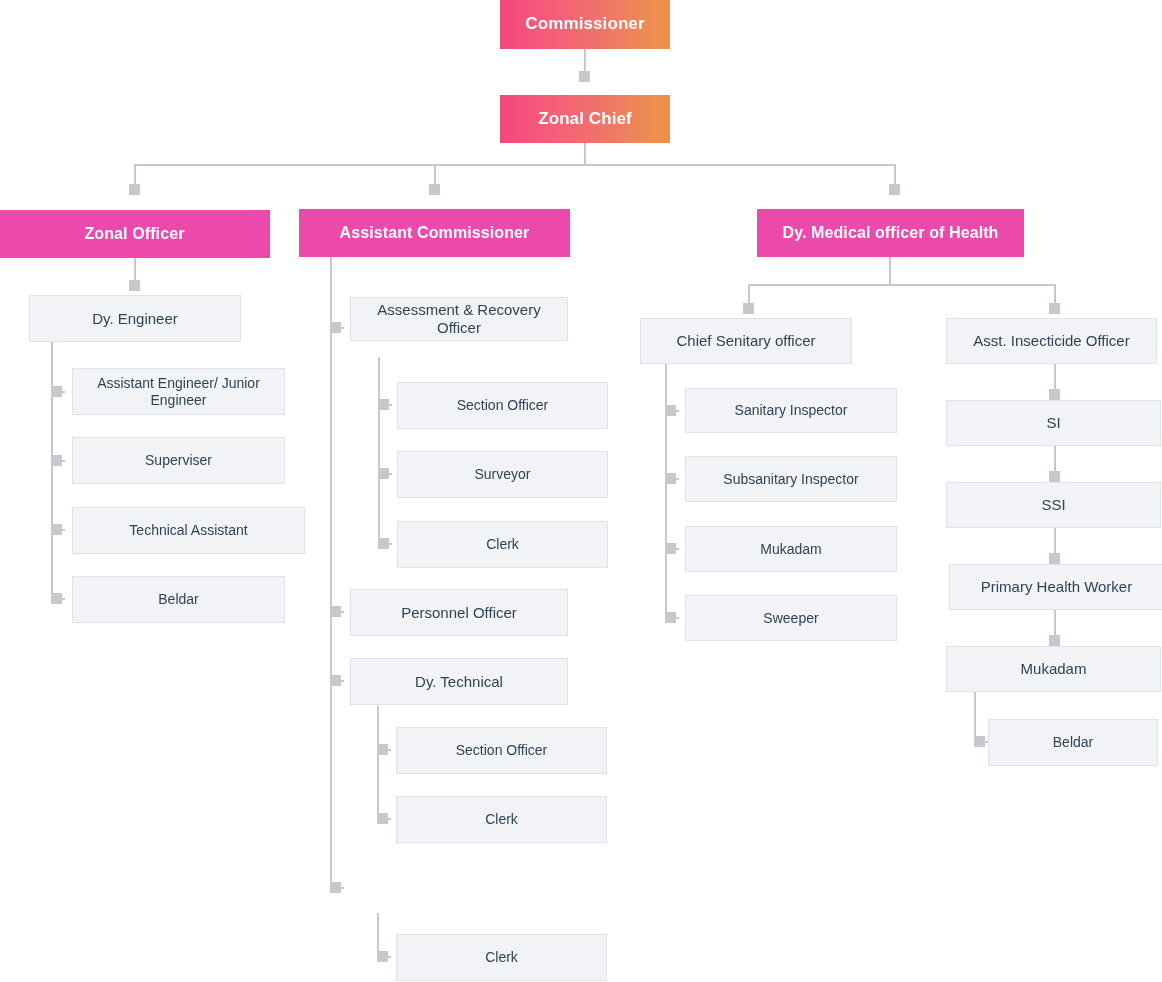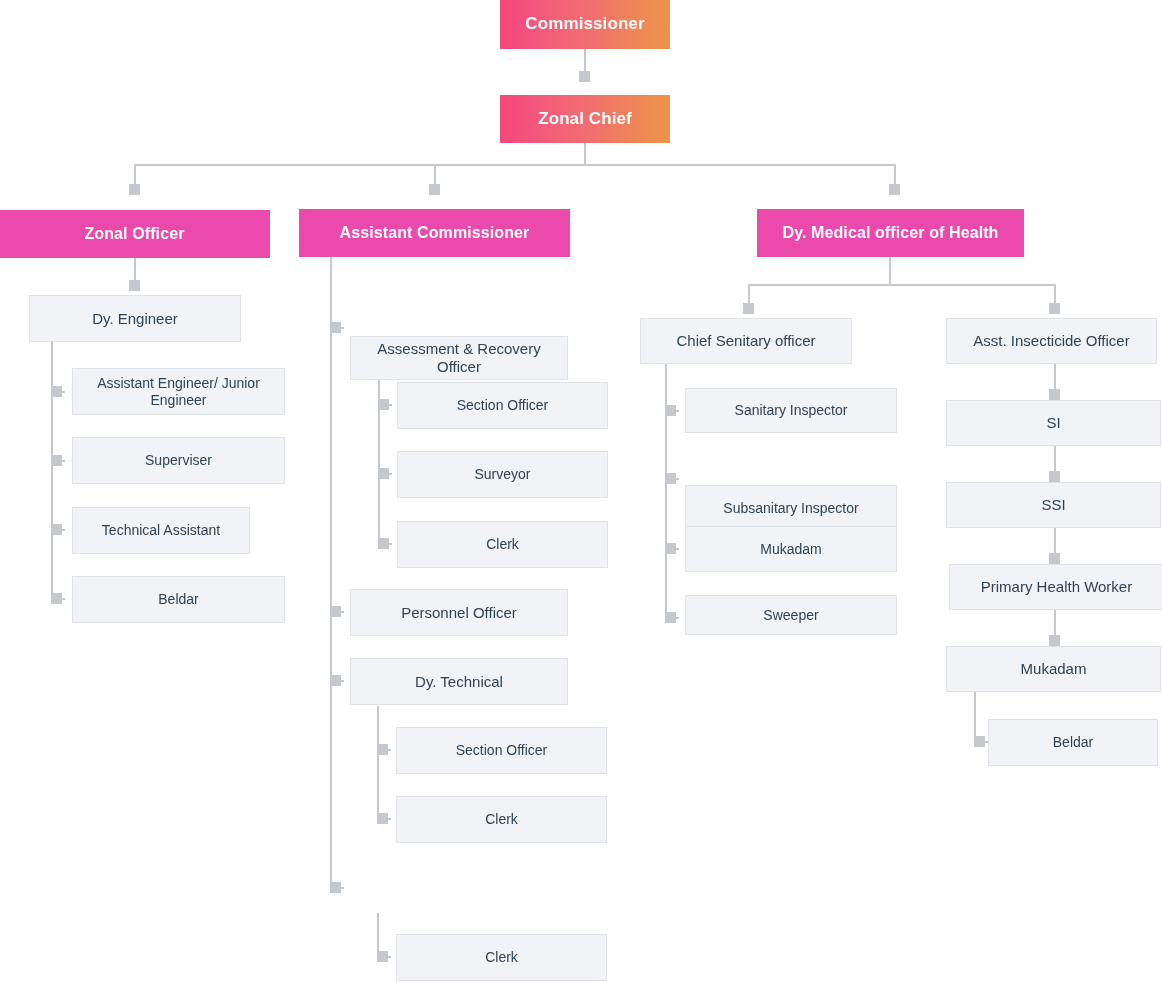--- a/index.html
+++ b/index.html
@@ -193,28 +193,28 @@
 
   <div class="node plain small" style="left:72px; top:368px; width:213px; height:47px;">
     <span class="label">Assistant Engineer/ Junior Engineer</span>
   </div>
   <div class="node plain" style="left:29px; top:295px; width:212px; height:47px;">
     <span class="label">Dy. Engineer</span>
   </div>
   <div class="node plain small" style="left:72px; top:437px; width:213px; height:47px;">
     <span class="label">Superviser</span>
   </div>
-  <div class="node plain small" style="left:72px; top:507px; width:178px; height:47px;justify-content:flex-end;">
+  <div class="node plain small" style="left:72px; top:507px; width:233px; height:47px;justify-content:flex-end;">
     <span class="label">Technical Assistant</span>
   </div>
   <div class="node plain small" style="left:72px; top:576px; width:213px; height:47px;">
     <span class="label">Beldar</span>
   </div>
 
-  <div class="node plain" style="left:350px; top:297px; width:218px; height:44px;margin-top:39px;">
+  <div class="node plain" style="left:350px; top:297px; width:218px; height:44px;">
     <span class="label">Assessment &amp; Recovery Officer</span>
   </div>
   <div class="node plain small" style="left:397px; top:382px; width:211px; height:47px;">
     <span class="label">Section Officer</span>
   </div>
   <div class="node plain small" style="left:397px; top:451px; width:211px; height:47px;">
     <span class="label">Surveyor</span>
   </div>
   <div class="node plain small" style="left:397px; top:521px; width:211px; height:47px;">
     <span class="label">Clerk</span>
@@ -234,27 +234,27 @@
   <div class="node plain small" style="left:396px; top:934px; width:211px; height:47px;">
     <span class="label">Clerk</span>
   </div>
 
   <div class="node plain small" style="left:685px; top:388px; width:212px; height:45px;">
     <span class="label">Sanitary Inspector</span>
   </div>
   <div class="node plain" style="left:640px; top:318px; width:212px; height:46px;">
     <span class="label">Chief Senitary officer</span>
   </div>
-  <div class="node plain small" style="left:685px; top:456px; width:212px; height:46px;margin-top:29px;">
+  <div class="node plain small" style="left:685px; top:456px; width:212px; height:46px;">
     <span class="label">Subsanitary Inspector</span>
   </div>
   <div class="node plain small" style="left:685px; top:526px; width:212px; height:46px;">
     <span class="label">Mukadam</span>
   </div>
-  <div class="node plain small" style="left:685px; top:595px; width:212px; height:40px;">
+  <div class="node plain small" style="left:685px; top:595px; width:212px; height:46px;">
     <span class="label">Sweeper</span>
   </div>
 
   <div class="node plain" style="left:946px; top:318px; width:211px; height:46px;align-items:center;">
     <span class="label">Asst. Insecticide Officer</span>
   </div>
   <div class="node plain" style="left:946px; top:400px; width:215px; height:46px;">
     <span class="label">SI</span>
   </div>
   <div class="node plain" style="left:946px; top:482px; width:215px; height:46px;">

